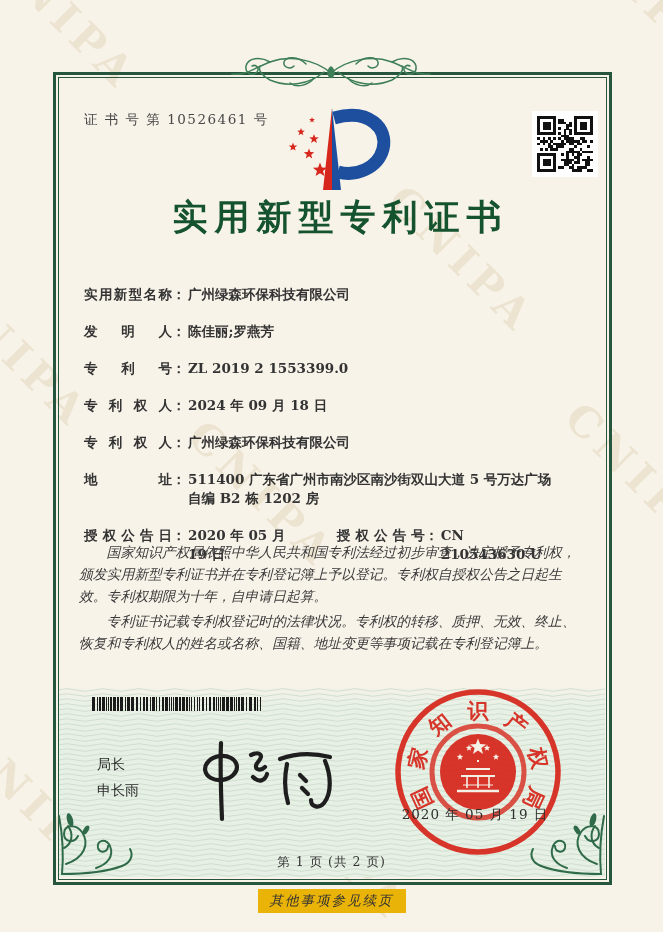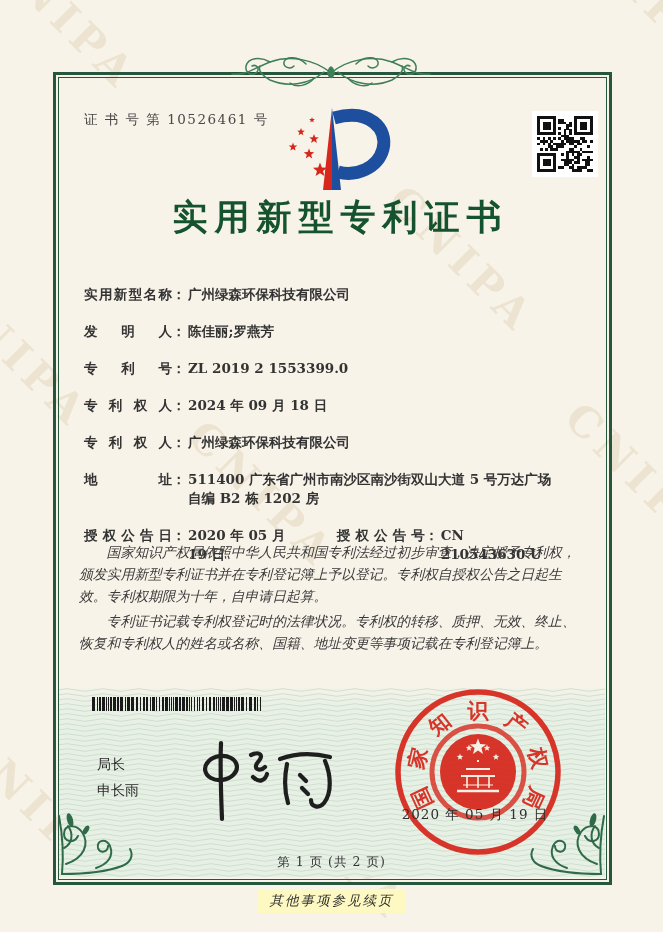--- a/index.html
+++ b/index.html
@@ -52,21 +52,21 @@
           font-size:14px;color:#2b2b2b;z-index:4;}
   .sig{position:absolute;left:188px;top:737px;z-index:4;}
   .seal{position:absolute;left:391px;top:685px;z-index:4;opacity:.93;}
   .seal-char{font-size:21px;font-weight:700;fill:#d7271c;font-family:"DejaVu Serif",serif;
              text-anchor:middle;dominant-baseline:central;}
   .seal-date{position:absolute;left:395px;top:806px;width:160px;text-align:center;
              font-size:13.5px;letter-spacing:1px;color:#2f2f2f;z-index:5;}
   .page-ind{position:absolute;left:0;top:854px;width:100%;text-align:center;font-size:12.5px;
             color:#333;z-index:4;letter-spacing:1px;}
   .cont-note{position:absolute;left:50%;top:889px;transform:translateX(-50%);font-size:13.5px;
-             color:#333;z-index:4;background:#fef9c3;padding:3px 12px;letter-spacing:2px;
+             color:#333;z-index:4;background:#eab308;padding:3px 12px;letter-spacing:2px;
              font-style:italic;}
   .stroke-g{stroke:#3f7f57;stroke-width:1.5;fill:none;stroke-linecap:round;}
   .stroke-fl{stroke:#2f6b49;stroke-width:2;fill:none;stroke-linecap:round;}
   .sigp{stroke:#1e1e1e;stroke-width:4.2;fill:none;stroke-linecap:round;stroke-linejoin:round;}
 </style>
 </head>
 <body>
 
 <div class="page">
 

